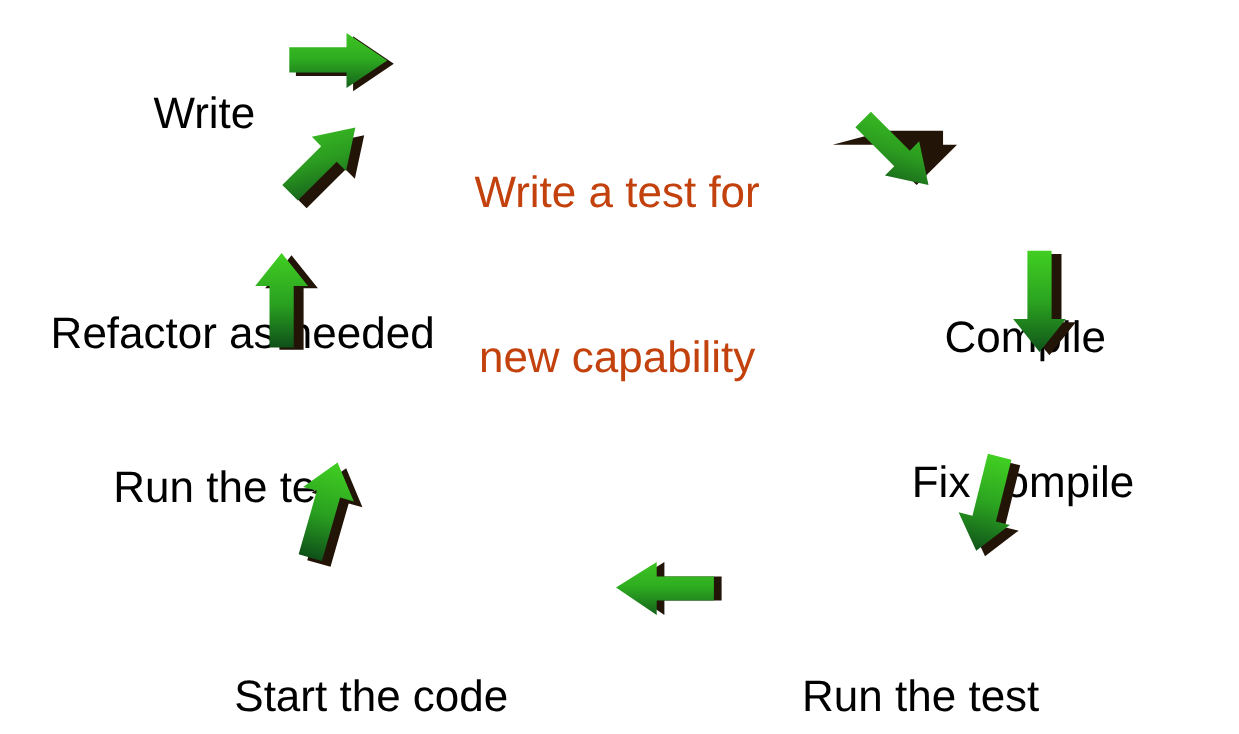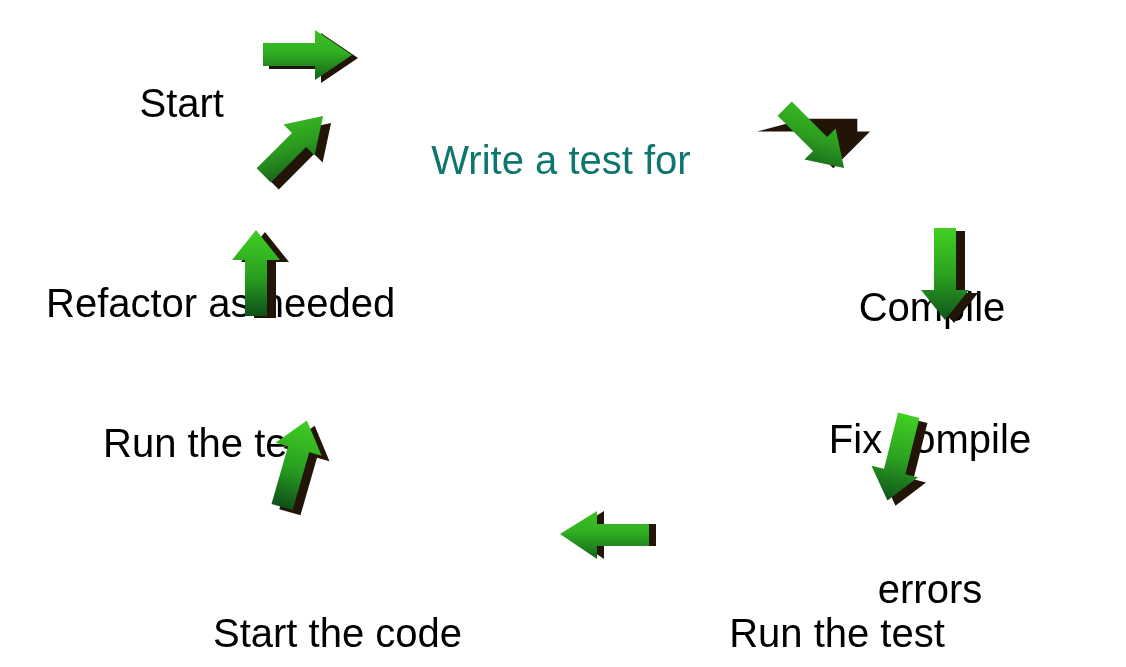--- a/index.html
+++ b/index.html
@@ -34,34 +34,34 @@
     transform-origin: 50% 50%;
   }
   .arrow svg { display: block; overflow: visible; }
 </style>
 </head>
 <body>
 
 <div id="canvas" style="background: rgb(255, 255, 255);">
 
   <div class="label left" style="left: 95px; top: 28px; color: rgb(0, 0, 0);">
-    <span>Start</span>
-  </div>
-
-  <div class="label center" style="left: 398px; top: 35px; width: 326px; color: #0f766e;">
+    <span>Write</span>
+  </div>
+
+  <div class="label center" style="left: 398px; top: 50px; width: 326px; color: #c2410c;">
     <div>Write a test for</div>
+    <div>new capability</div>
   </div>
 
   <div class="label center" style="left: 841px; top: 182px; width: 182px; color: rgb(0, 0, 0);">
     <div>Compile</div>
   </div>
 
   <div class="label center" style="left: 805px; top: 314px; width: 250px; color: rgb(0, 0, 0);">
     <div>Fix compile</div>
-    <div>errors</div>
   </div>
 
   <div class="label center" style="left: 672px; top: 508px; width: 330px; color: rgb(0, 0, 0);">
     <div>Run the test</div>
     
   </div>
 
   <div class="label left" style="left: 213px; top: 508px; color: rgb(0, 0, 0);">
     <div>Start the code</div>
   </div>

